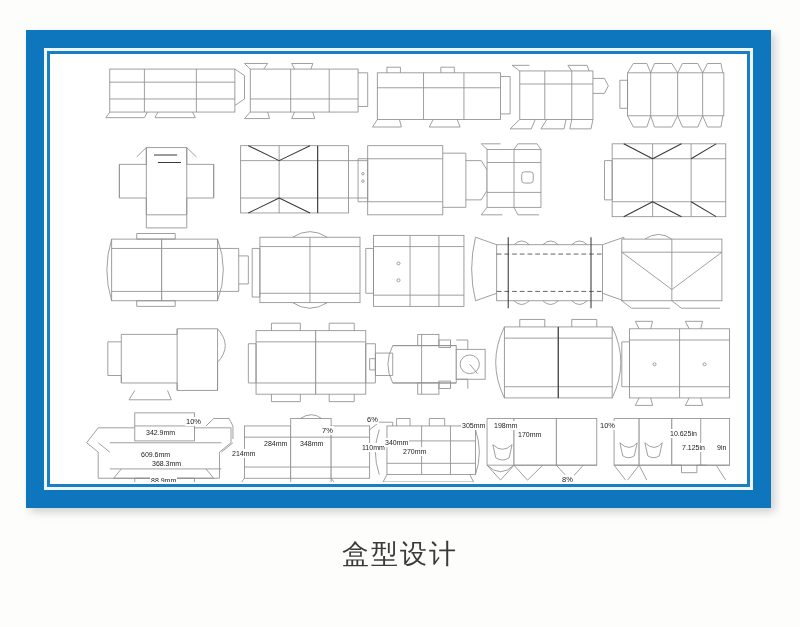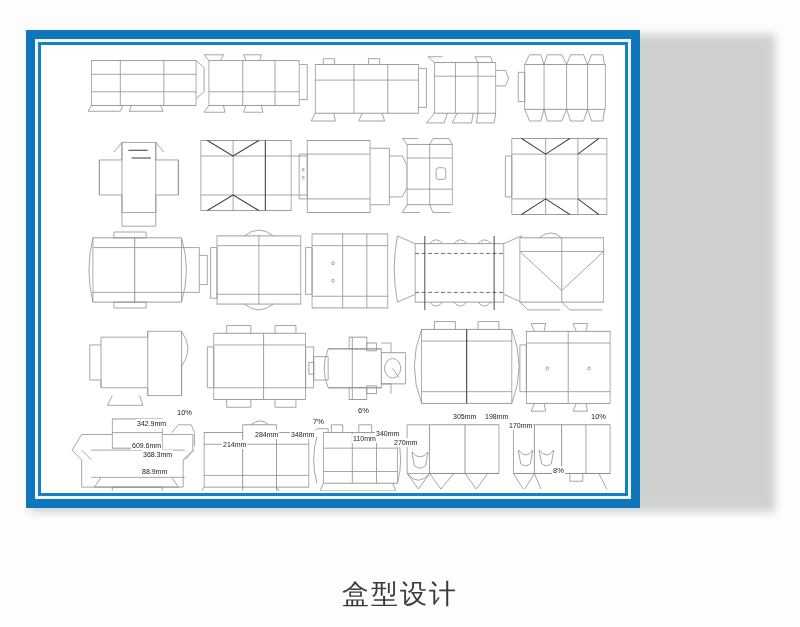--- a/index.html
+++ b/index.html
@@ -16,24 +16,24 @@
   
   .frame-shadow{
     position:absolute;
     left:30px;top:34px;width:745px;height:478px;
     background:rgba(120,125,130,0.35);
     filter:blur(4px);
   }
   .frame-outer{
     position:absolute;
     left:26px;top:30px;
-    width:614px;height:478px;
+    width:745px;height:478px;
     box-sizing:border-box;
     background:#0e76bc;
-    padding:9px;
+    padding:18px;
   }
   .frame-gap{
     width:100%;height:100%;
     box-sizing:border-box;
     background:#f2f3f3;
     padding:3px;
   }
   .frame-inner-line{
     width:100%;height:100%;
     box-sizing:border-box;
@@ -52,21 +52,20 @@
 
   
   .caption{
     position:absolute;
     left:0;right:0;top:536px;
     text-align:center;
     font-family:"Liberation Serif", serif;
     font-size:27px;
     letter-spacing:2px;
     color:#3b3b3b;
-    margin-top:40px;
   }
 
   
   .dim{
     position:absolute;
     font-family:"Liberation Sans", sans-serif;
     font-size:7px;
     color:#1b1b1b;
     white-space:nowrap;
     background:#ffffff;

